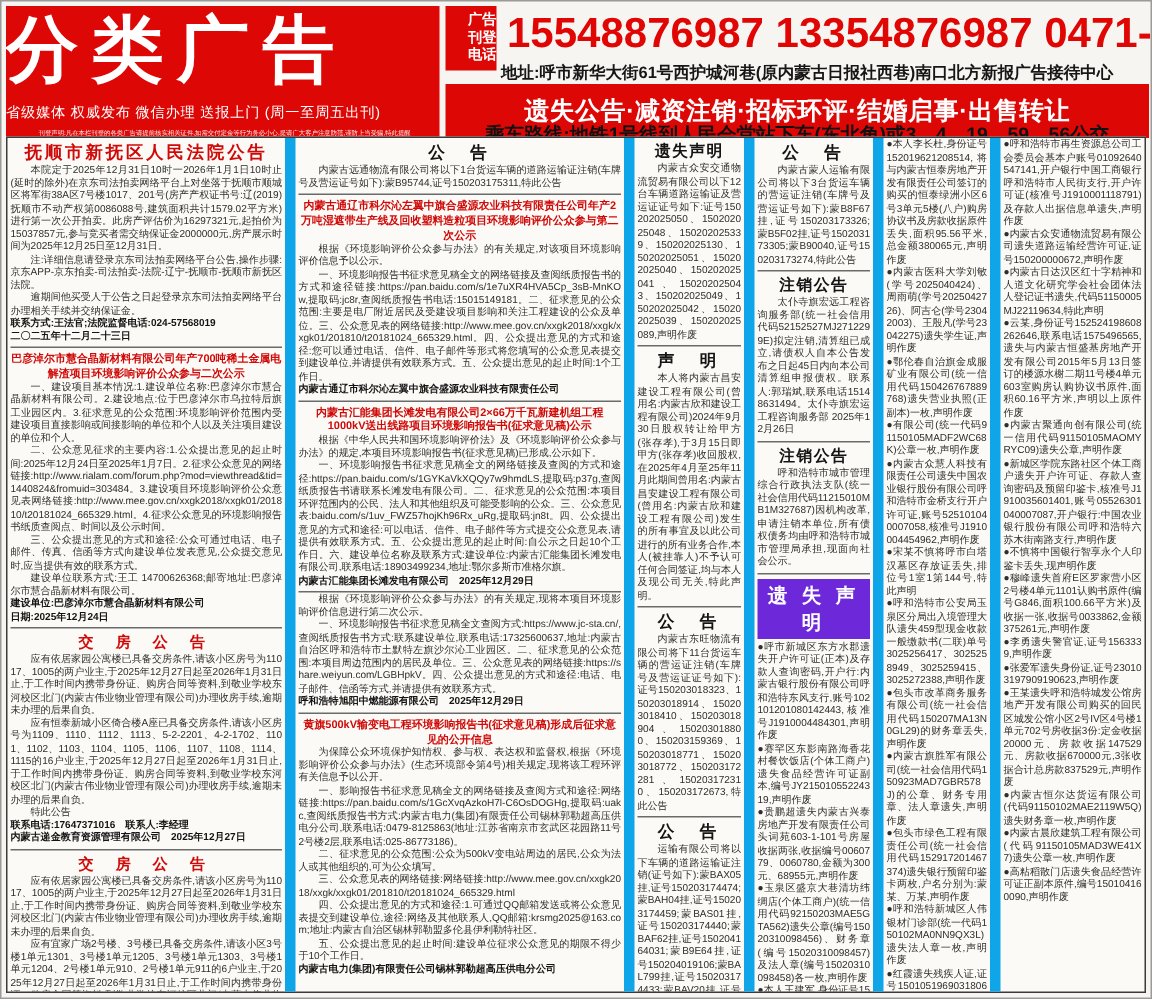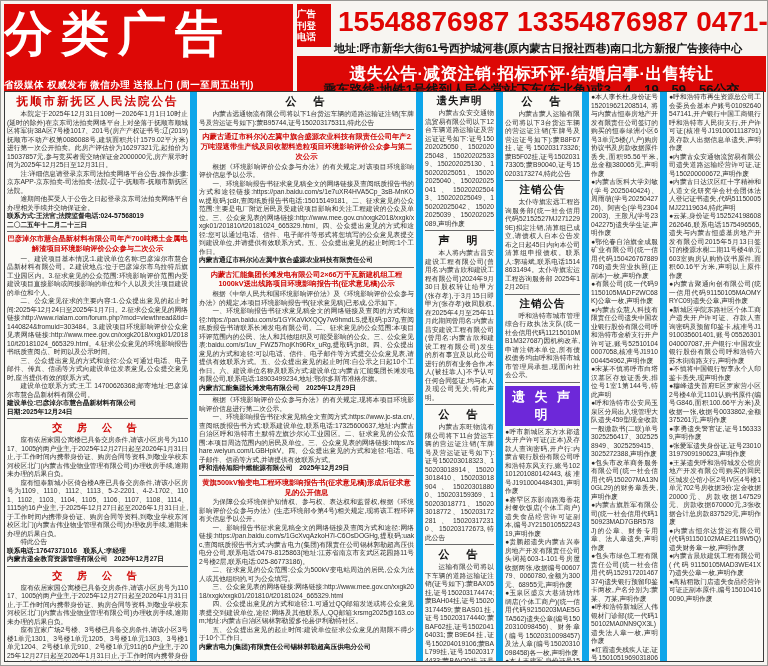--- a/index.html
+++ b/index.html
@@ -4,25 +4,25 @@
 <style>
   html,body{margin:0;padding:0;background:#e9e7e2}
   .page{position:relative;width:768px;height:666px;background:#f7f5f1;
         font-family:"Liberation Sans","DejaVu Sans",sans-serif;overflow:hidden;
         border:1px solid #9a9a96;box-sizing:border-box}
   
   .masthead{position:absolute;left:3px;top:3px;width:289px;height:100px;
             background:#dd0806;color:#fff;text-align:left;overflow:hidden}
   .m-title{font-size:48px;font-weight:bold;letter-spacing:9px;line-height:54px;
            margin-top:3px;white-space:nowrap}
-  .m-sub{font-size:9.5px;font-weight:bold;letter-spacing:.5px;margin-top:18px;white-space:nowrap}
+  .m-sub{font-size:9.5px;font-weight:normal;letter-spacing:.5px;margin-top:8px;white-space:nowrap}
   .m-fine{font-size:5px;opacity:.9;margin-top:3px;white-space:nowrap;transform:scale(.85);transform-origin:center}
   .phone-label{position:absolute;left:296px;top:3px;width:34px;height:43px;background:#dd0806;
                color:#fff;font-size:9.5px;font-weight:bold;display:flex;flex-direction:column;
-               align-items:flex-start;justify-content:center;line-height:1.25}
+               align-items:flex-end;justify-content:center;line-height:1.25}
   .phones{position:absolute;left:337px;top:5px;width:430px;font-size:28px;font-weight:bold;
           color:#e00604;white-space:nowrap;letter-spacing:0}
   .address{position:absolute;left:333px;top:40px;width:435px;font-size:11px;font-weight:bold;
            color:#161616;white-space:nowrap}
   .catband{position:absolute;left:296px;top:55px;width:469px;height:36px;background:#dd0806;
            color:#fff;font-weight:bold;font-size:16.5px;display:flex;align-items:center;
            justify-content:center;letter-spacing:.5px;white-space:nowrap}
   .route{position:absolute;left:296px;top:80px;width:469px;font-size:13px;font-weight:bold;
          color:#111;text-align:center;white-space:nowrap}
   

